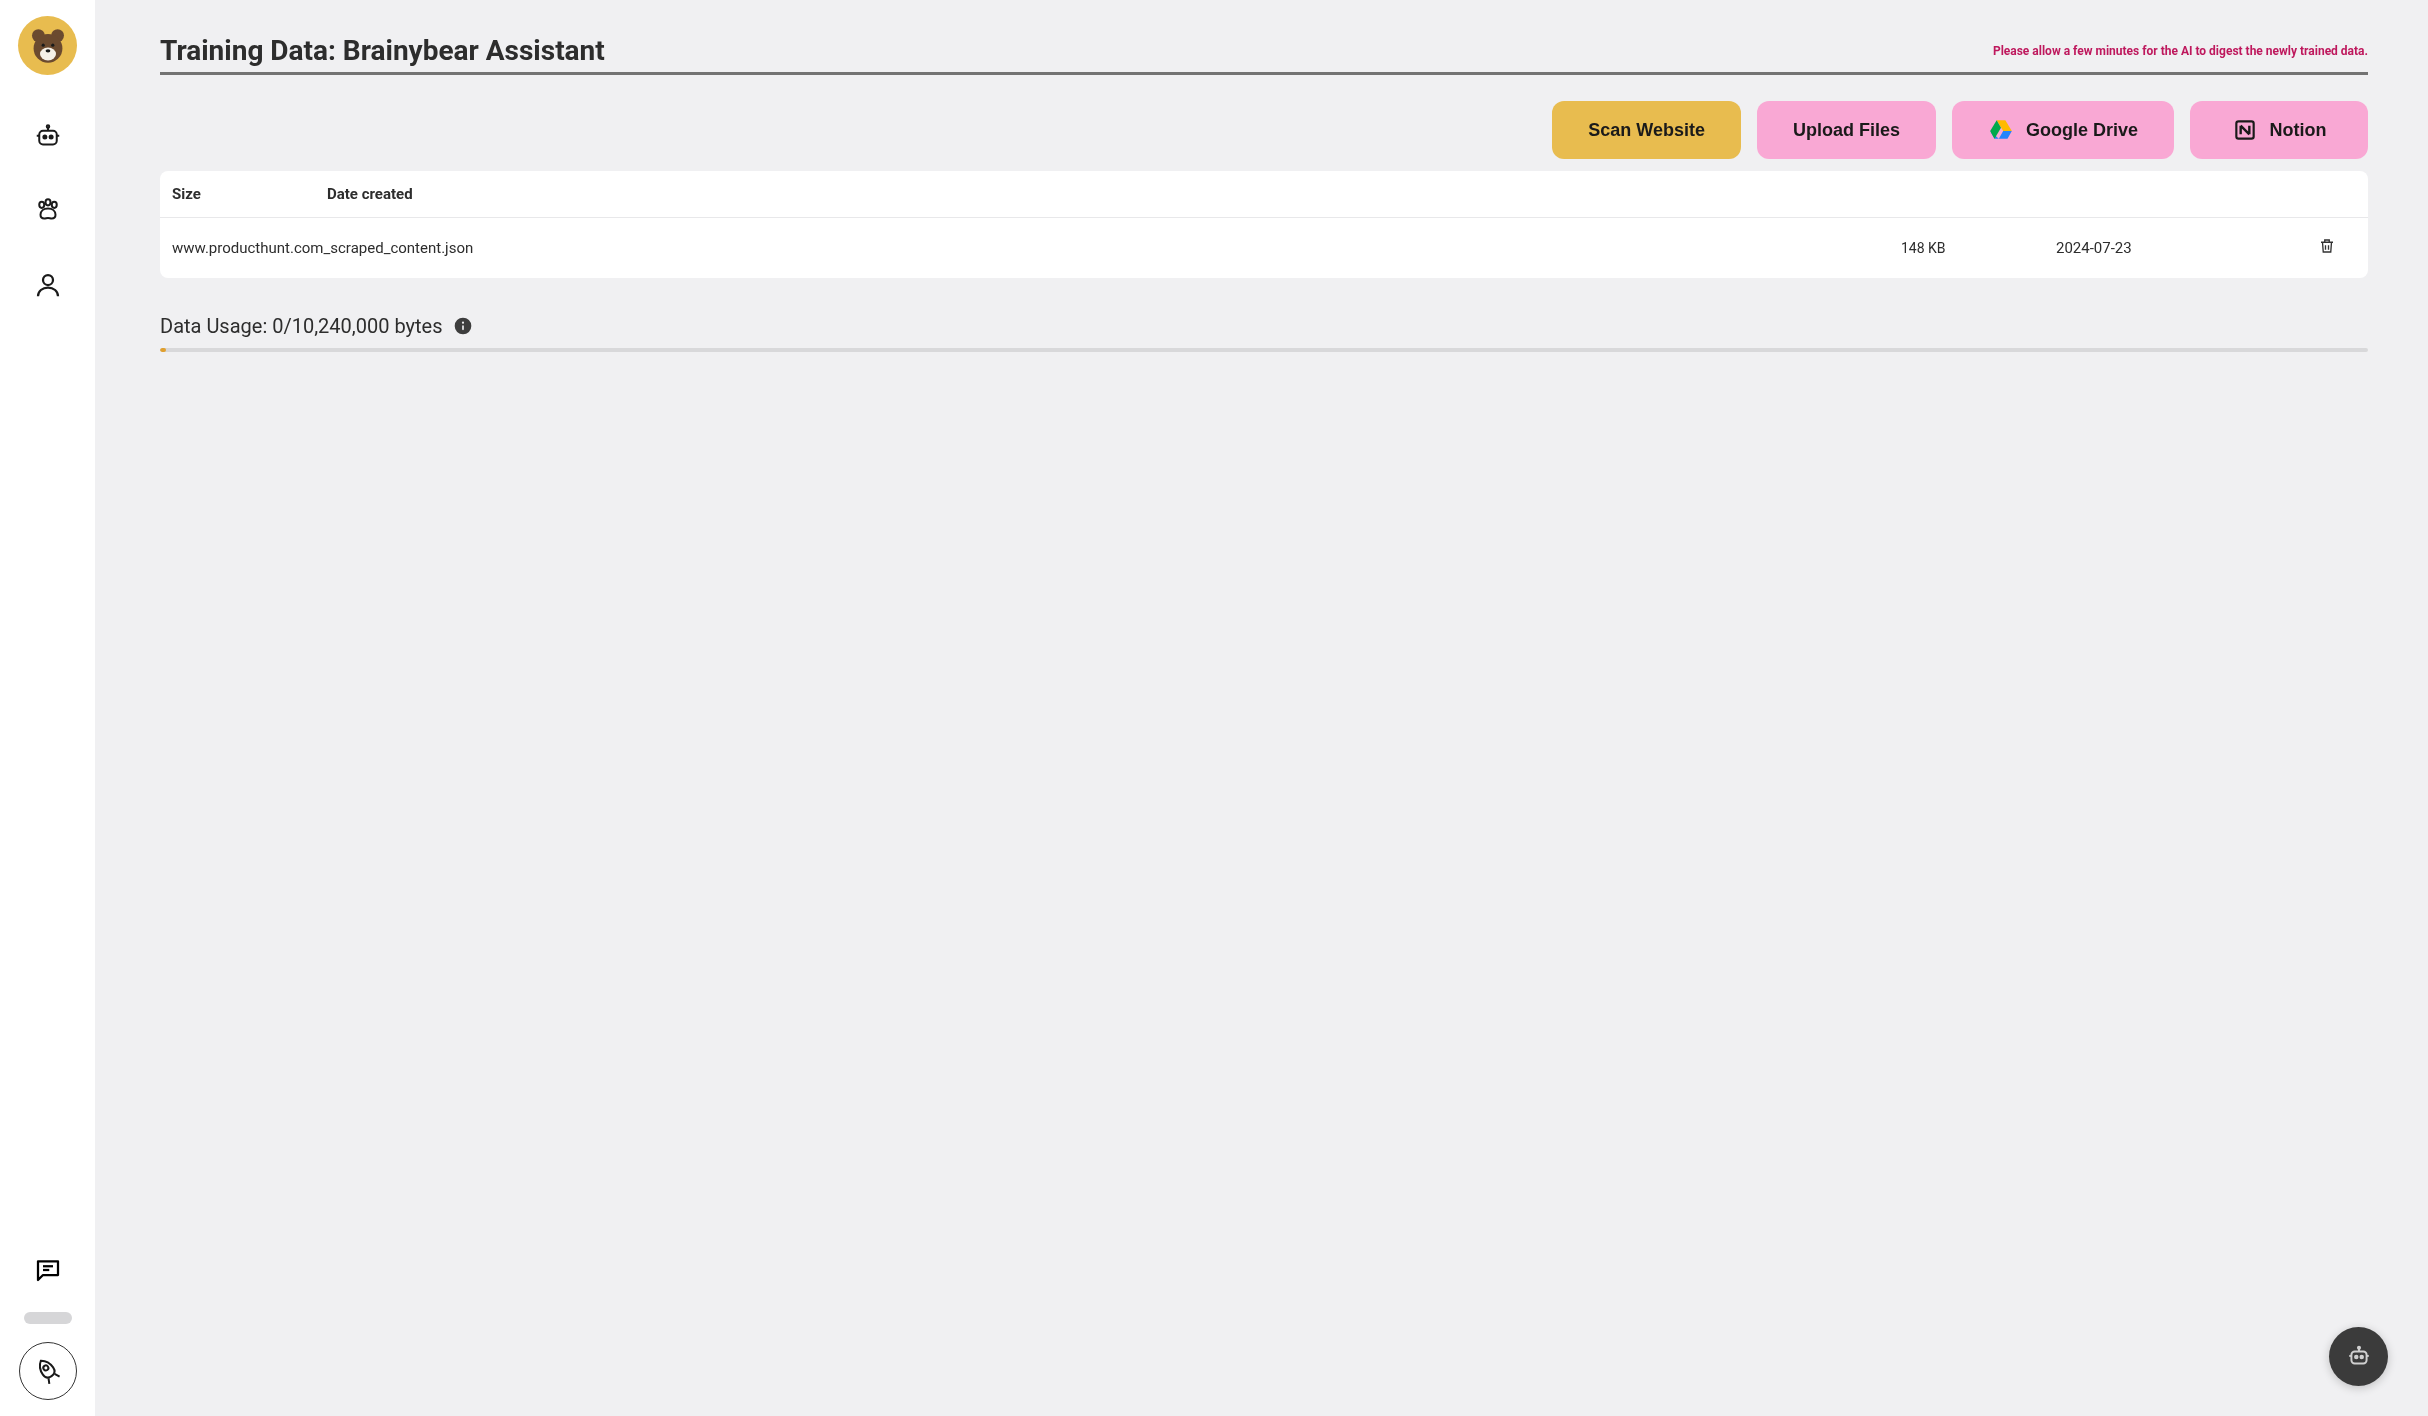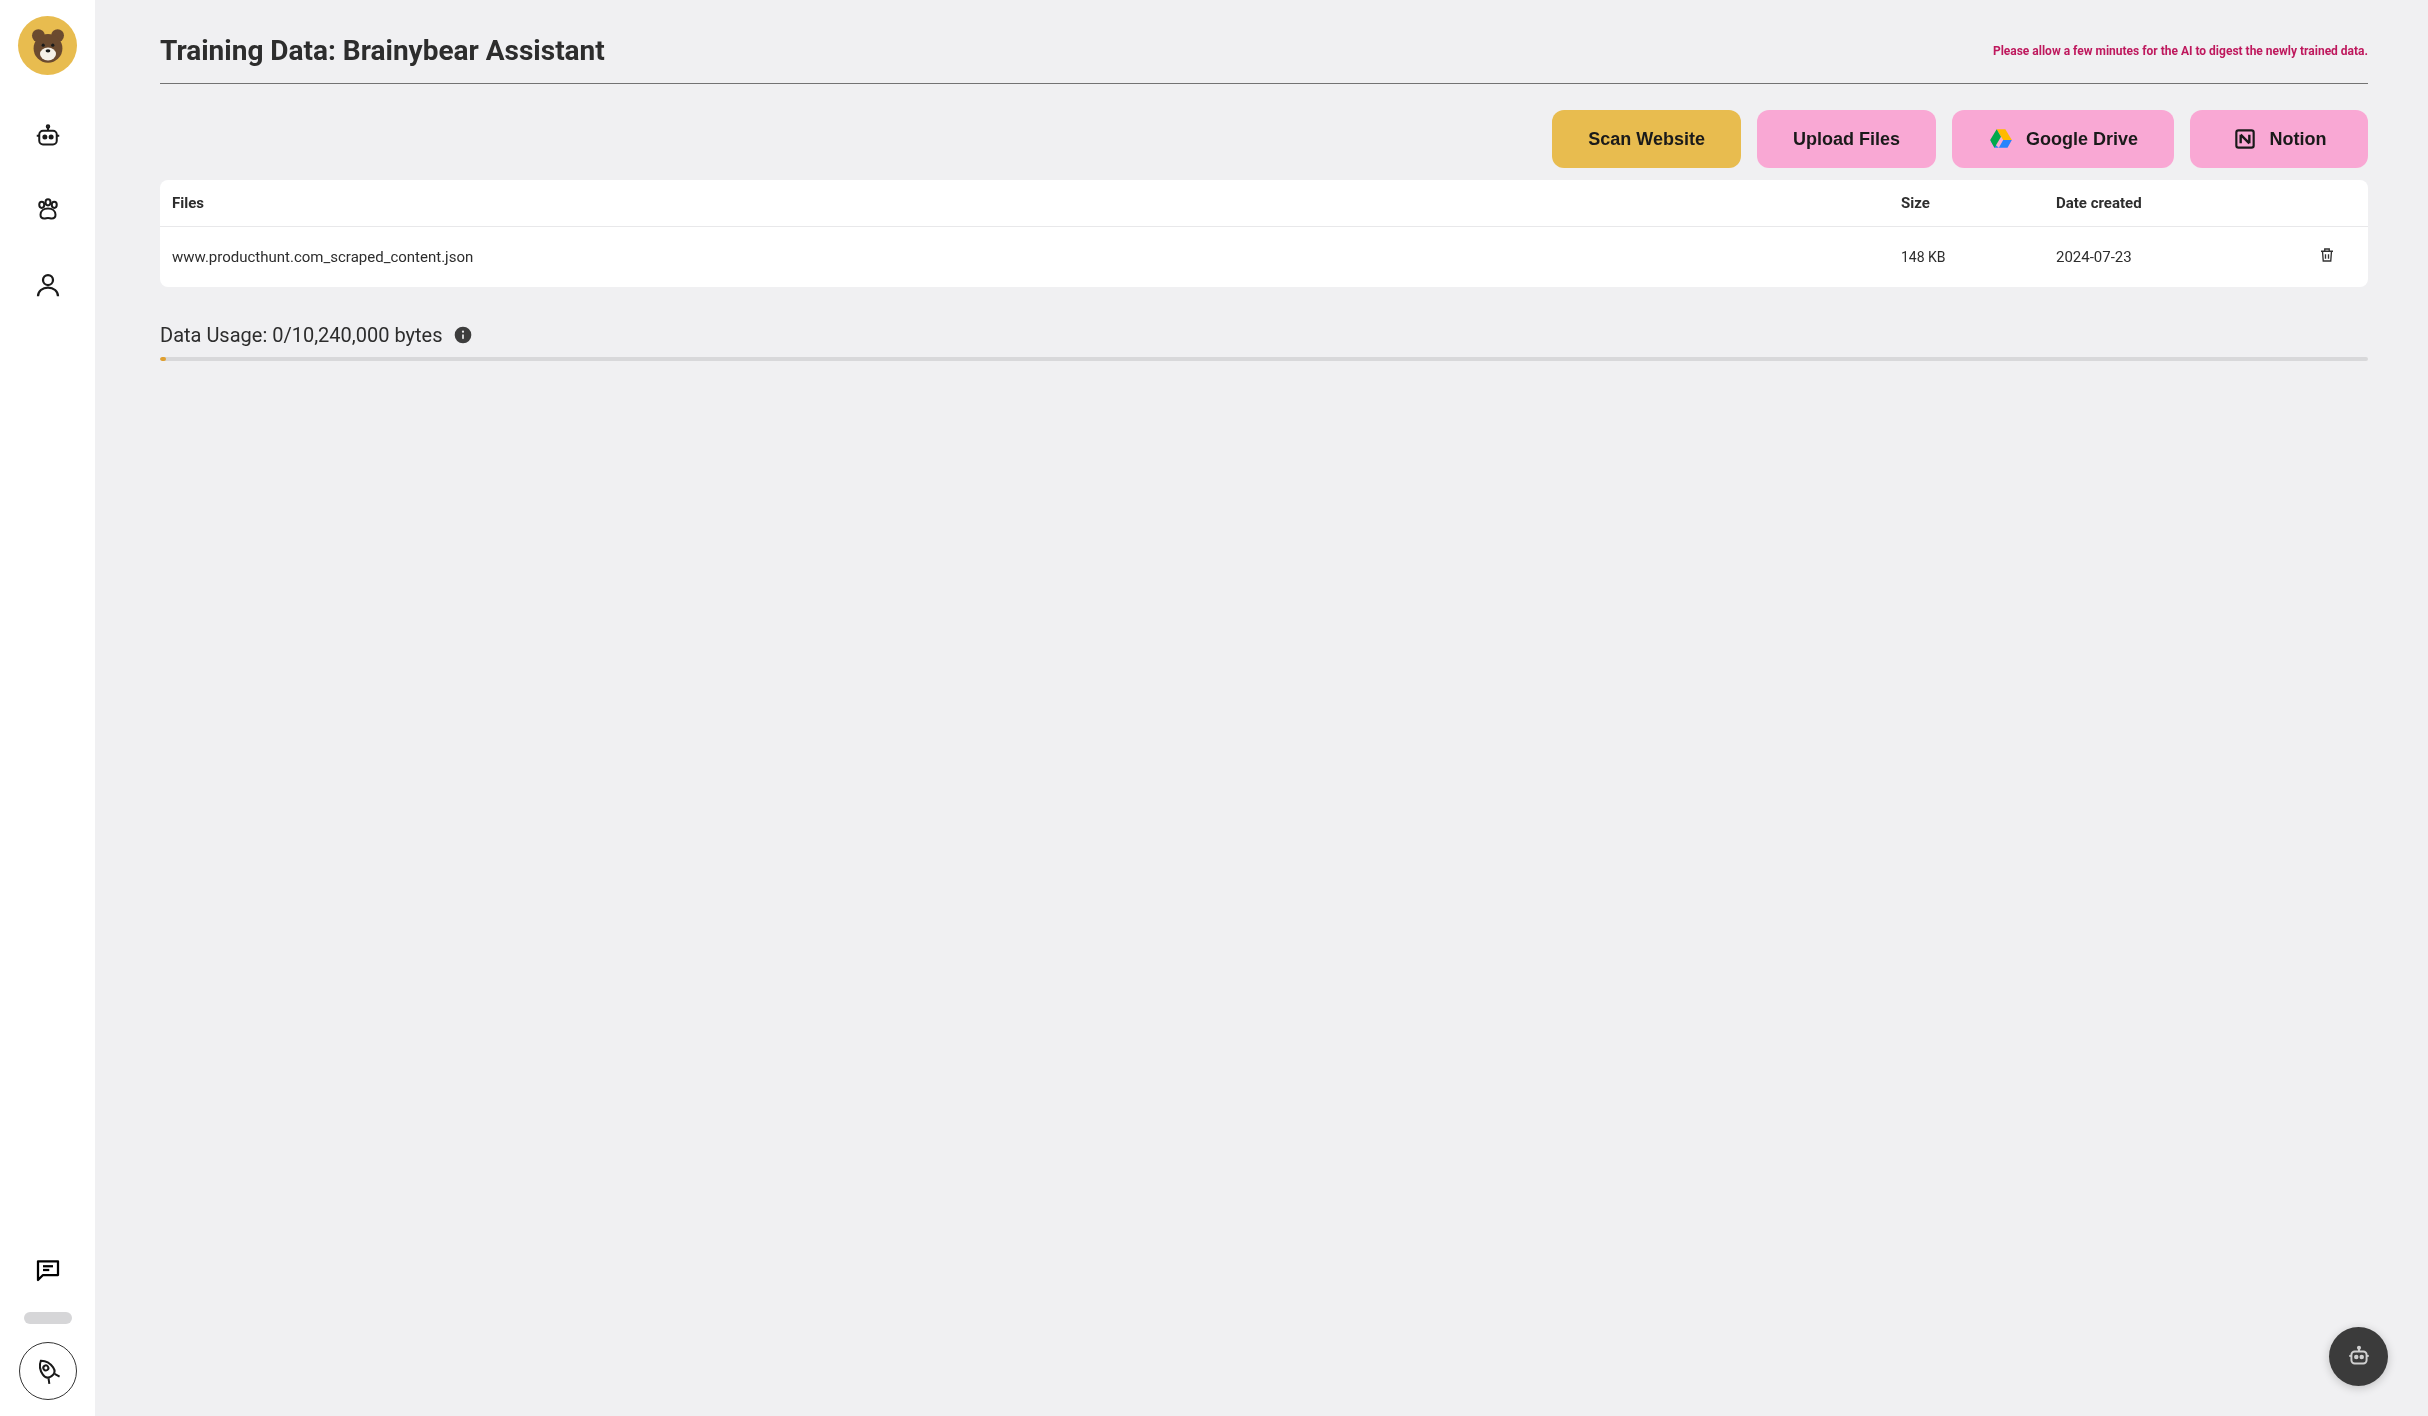--- a/index.html
+++ b/index.html
@@ -97,22 +97,22 @@
     .main {
       flex: 1;
       padding: 34px 60px 0 65px;
       overflow-y: auto;
       position: relative;
     }
     .header {
       display: flex;
       justify-content: space-between;
       align-items: center;
-      border-bottom: 1px solid #737373;
-      padding-bottom: 16px;
+      border-bottom: 3px solid #737373;
+      padding-bottom: 5px;
       margin-bottom: 26px;
       text-align: right;
     }
     .page-title {
       font-size: 28px;
       font-weight: 700;
       color: #2d2d2d;
     }
     .notice {
       font-size: 12px;
@@ -341,21 +341,20 @@
           <rect x="4" y="4" width="16" height="16" rx="2"></rect>
           <path d="M8 8v8M16 16V8M8 8l8 8" stroke-width="2.2"></path>
         </svg>
       </span>
       <span>Notion</span>
     </button>
   </div>
 
   <div class="table">
     <div class="table-head">
-      <div class="col-files">Files</div>
       <div class="col-size">Size</div>
       <div class="col-date">Date created</div>
       <div class="col-actions"></div>
     </div>
     <div class="table-row">
       <div class="col-files">www.producthunt.com_scraped_content.json</div>
       <div class="col-size">148 KB</div>
       <div class="col-date">2024-07-23</div>
       <div class="col-actions">
         <div class="trash-btn">

